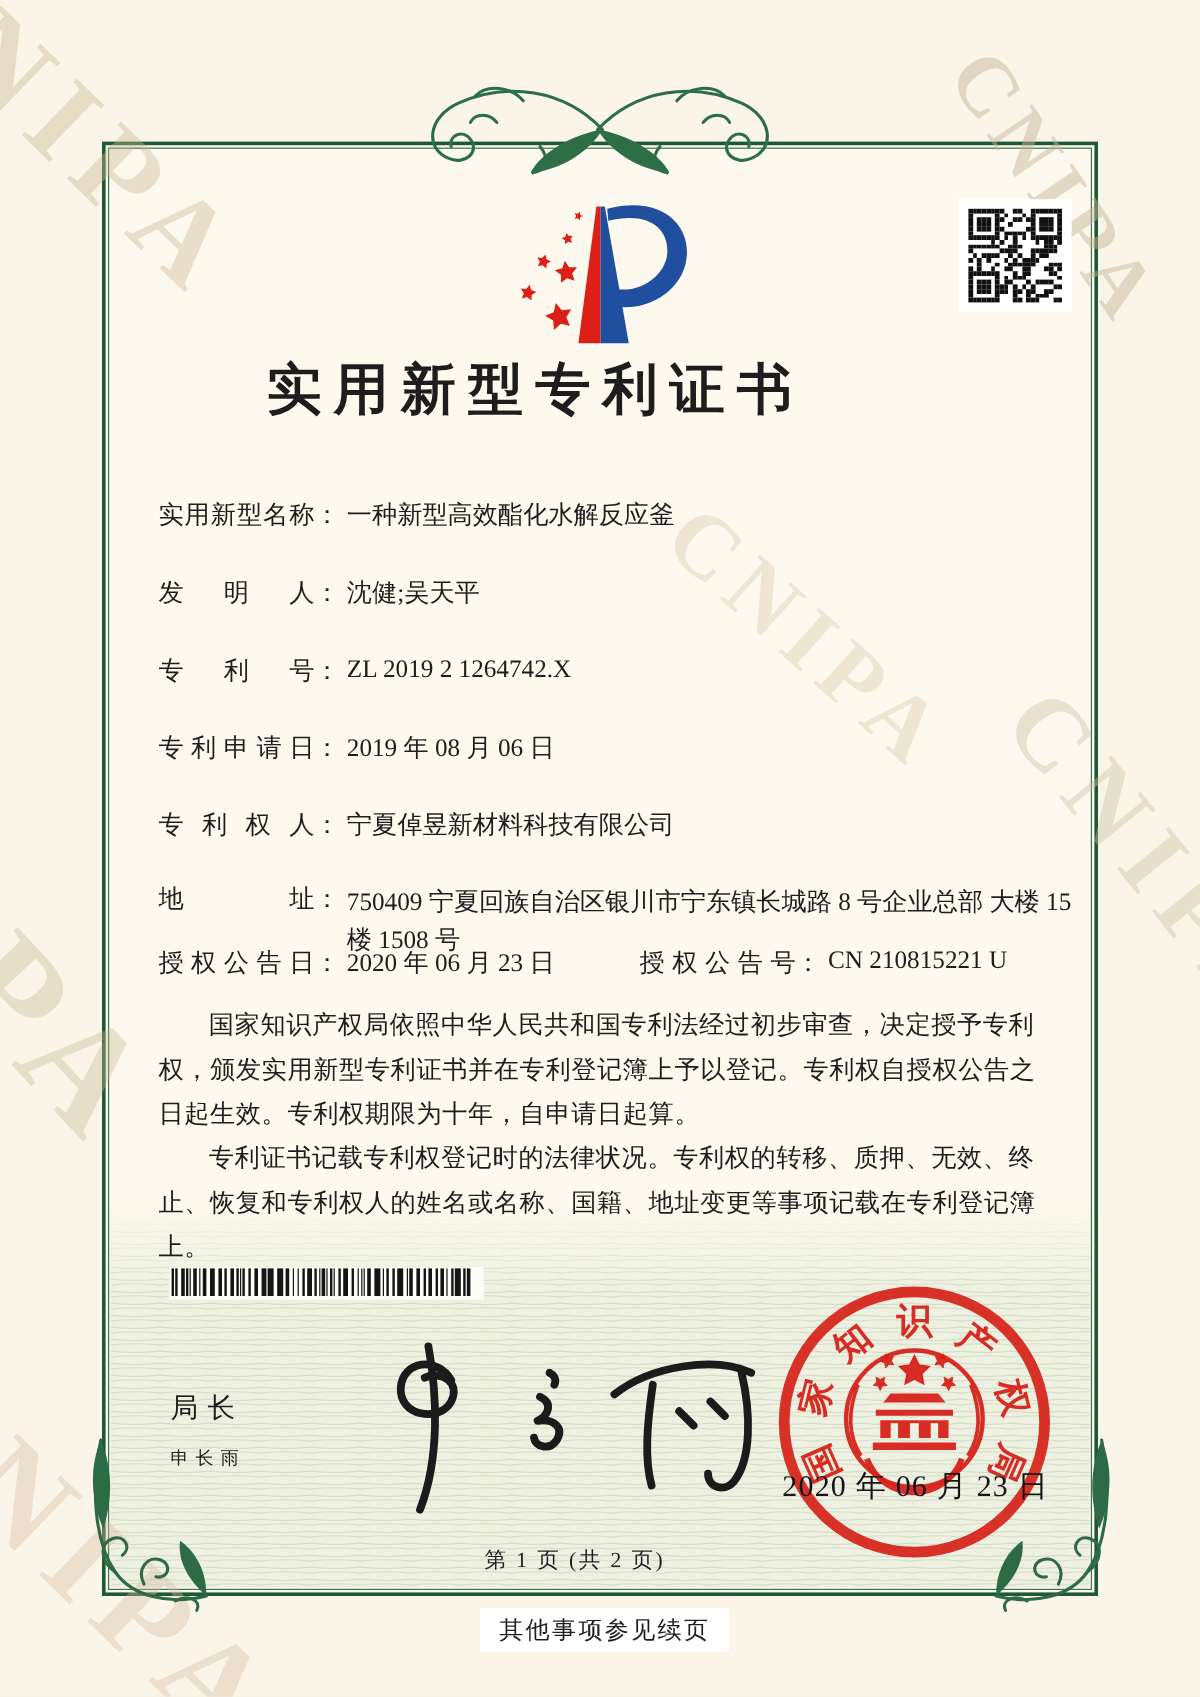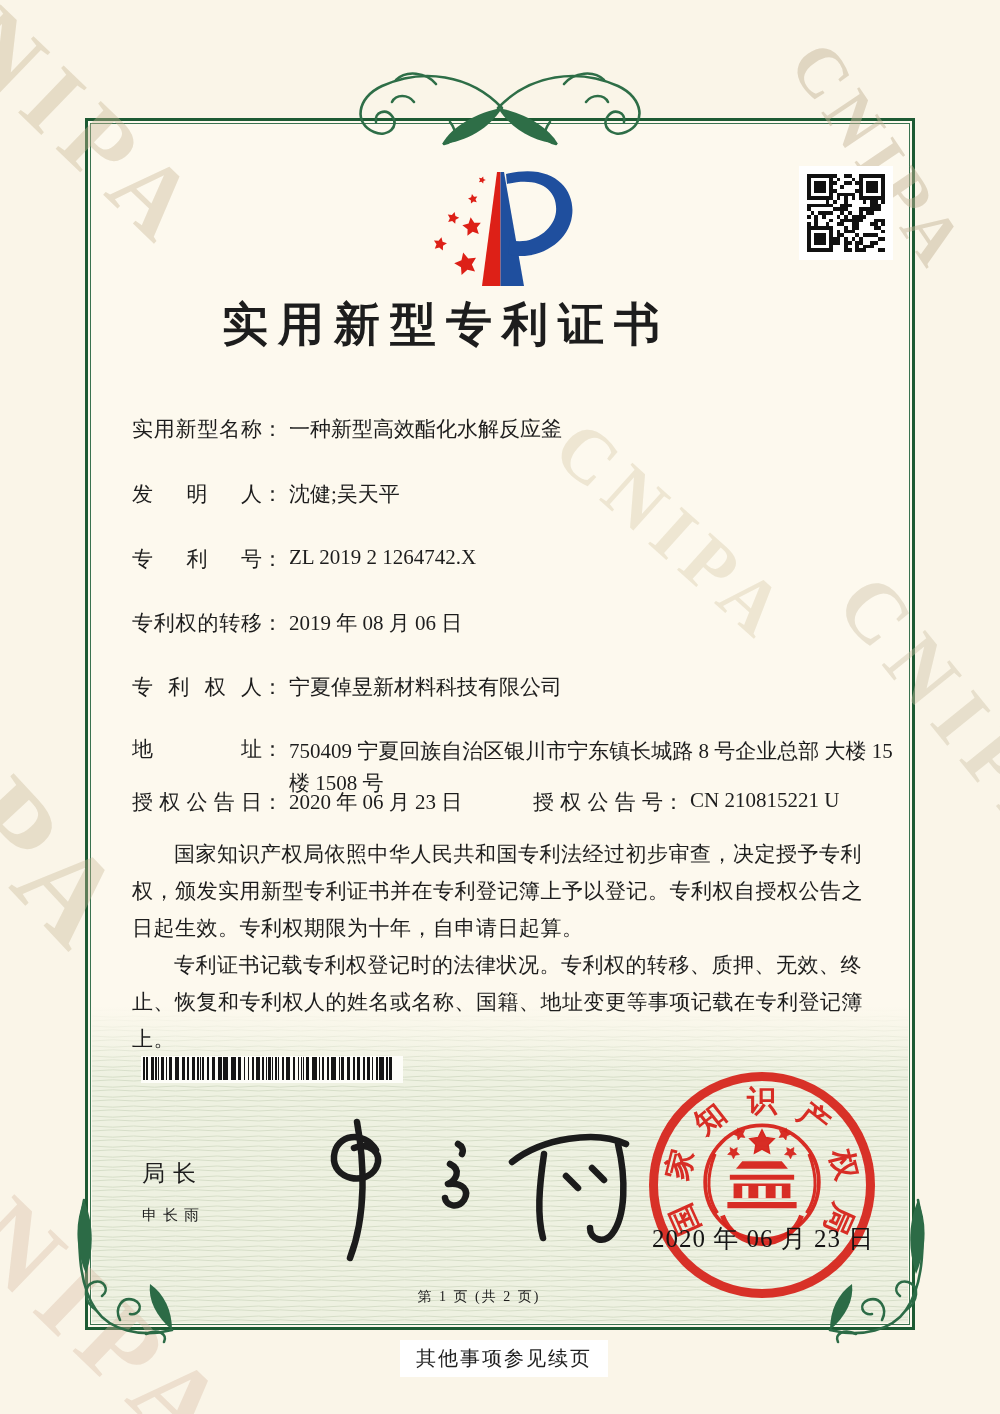--- a/index.html
+++ b/index.html
@@ -66,21 +66,21 @@
   .seal{position:absolute;left:649px;top:1072px;width:208px;height:208px;z-index:4;
         border:9px solid rgba(214,34,26,.93);border-radius:50%;}
   .seal-char{position:absolute;left:50%;top:50%;font-size:30px;font-weight:bold;
              color:rgba(214,34,26,.95);z-index:2;}
   .emblem{position:absolute;left:50%;top:50%;transform:translate(-50%,-52%);z-index:1;}
   .seal-date{position:absolute;left:620px;top:1222px;width:286px;text-align:center;
              font-size:25px;letter-spacing:1px;color:#141414;z-index:5;}
 
   
   .page-footer{position:absolute;left:0;top:1288px;width:958px;text-align:center;
-               font-size:14px;letter-spacing:2px;z-index:3;}
+               font-size:18px;letter-spacing:2px;z-index:3;}
   .cont-note{position:absolute;left:400px;top:1340px;background:#ffffff;padding:5px 16px;
              font-size:20px;letter-spacing:2px;z-index:3;}
 
   
   .orn{position:absolute;z-index:4;pointer-events:none;}
   #orn-top{left:330px;top:62px;}
   #orn-bl{left:66px;top:1196px;}
   #orn-br{left:824px;top:1196px;transform:scaleX(-1);}
 </style>
 </head>
@@ -613,21 +613,21 @@
       <span class="flabel">发明人</span>
         <span>：</span>
       <span class="fvalue">沈健;吴天平</span>
     </div>
     <div class="frow" id="fr2">
       <span class="flabel">专利号</span>
         <span>：</span>
       <span class="fvalue">ZL 2019 2 1264742.X</span>
     </div>
     <div class="frow" id="fr3">
-      <span class="flabel">专利权的转移</span>
+      <span class="flabel">专利申请日</span>
         <span>：</span>
       <span class="fvalue">2019 年 08 月 06 日</span>
     </div>
     <div class="frow" id="fr4">
       <span class="flabel">专利权人</span>
         <span>：</span>
       <span class="fvalue">宁夏倬昱新材料科技有限公司</span>
     </div>
     <div class="frow" id="fr5">
       <span class="flabel">地址</span>

